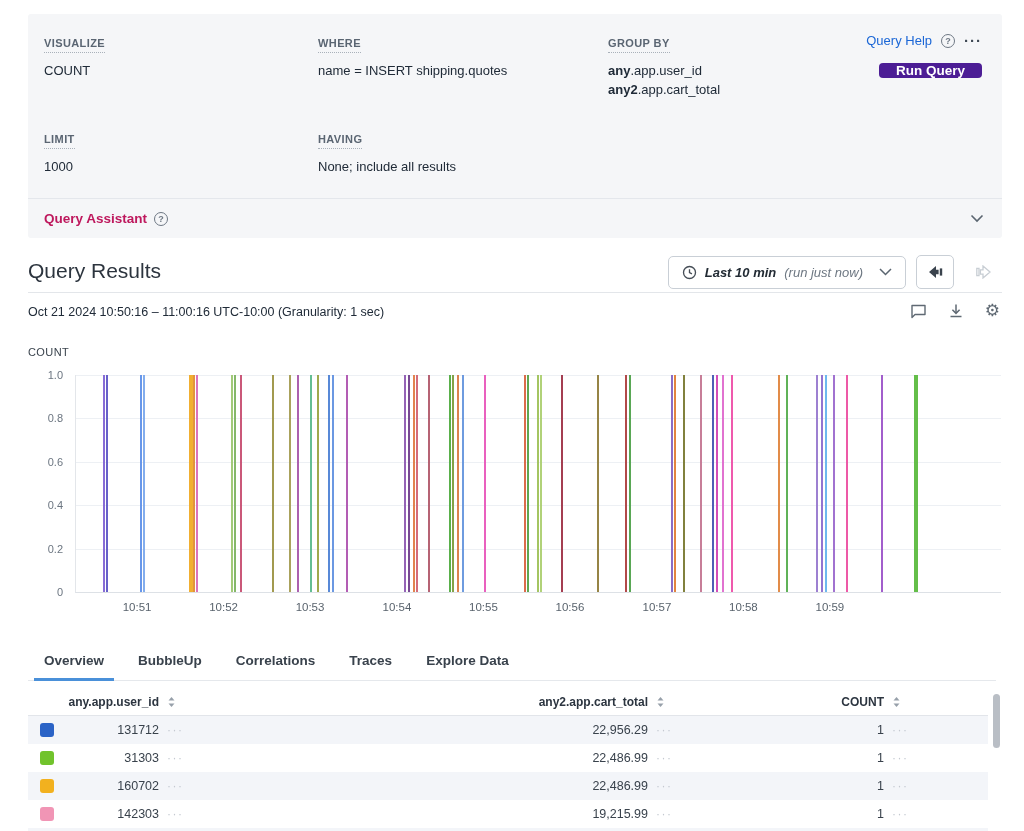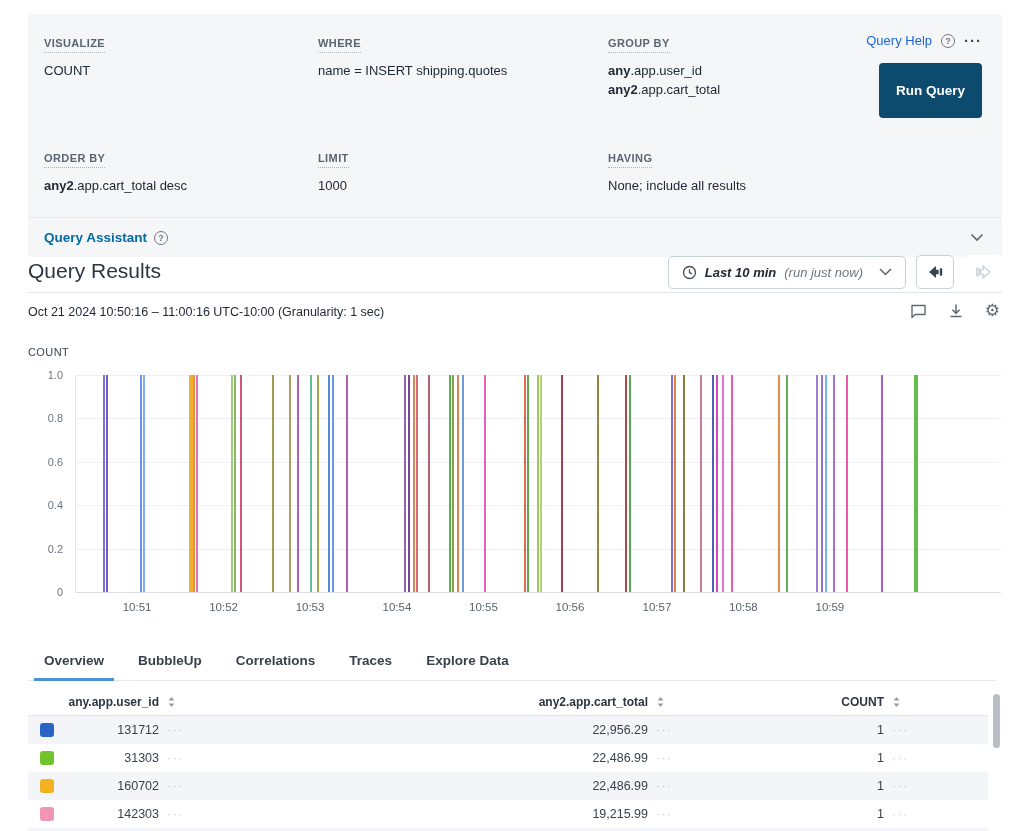--- a/index.html
+++ b/index.html
@@ -10,23 +10,23 @@
   .query-panel { position:absolute; left:28px; right:22px; top:14px; background:#f5f6f8; border-radius:3px; }
   .panel-grid { display:grid; grid-template-columns:274px 290px 252px 1fr; grid-row-gap:30px; padding:19px 14px 22px 16px; }
   .qb-section .section-label { display:inline-block; font-size:11px; font-weight:700; letter-spacing:.4px; color:#5a6572; border-bottom:1px dotted #a9b1ba; padding-bottom:3px; margin-bottom:8px; }
   .clause { font-size:13px; color:#202b38; line-height:19px; }
   .clause b { font-weight:700; }
   .qb-actions { text-align:right; padding-right:6px; }
   .query-help-row { display:flex; align-items:center; justify-content:flex-end; gap:9px; }
   .query-help-link { color:#1a66d6; font-size:13px; cursor:pointer; }
   .help-circle { display:inline-flex; align-items:center; justify-content:center; width:14px; height:14px; border:1.2px solid #6e7884; border-radius:50%; font-size:9px; font-weight:700; color:#6e7884; }
   .ellipsis-menu { color:#3e4854; font-size:15px; font-weight:700; letter-spacing:1px; cursor:pointer; line-height:10px; }
-  .run-btn { margin-top:15px; background:#0c4a6e; color:#fff; border:none; border-radius:4px; font-family:inherit; font-size:13.5px; font-weight:700; padding:20px 17px; cursor:pointer; }
+  .run-btn { margin-top:15px; background:#4c1d95; color:#fff; border:none; border-radius:4px; font-family:inherit; font-size:13.5px; font-weight:700; padding:0 17px; cursor:pointer; }
   .assistant-row { display:flex; align-items:center; height:40px; border-top:1px solid #e4e7ec; padding:0 18px 0 16px; }
-  .assistant-label { font-size:13.5px; font-weight:700; color:#0369a1; margin-right:7px; }
+  .assistant-label { font-size:13.5px; font-weight:700; color:#be185d; margin-right:7px; }
   .assistant-chevron { margin-left:auto; }
 
   
   .results-title { position:absolute; left:28px; top:259px; font-size:21px; font-weight:400; color:#2c343e; }
   .hr1 { position:absolute; left:28px; right:22px; top:292px; border-top:1px solid #e3e6ea; }
   .time-controls { position:absolute; right:22px; top:255px; display:flex; align-items:center; gap:10px;font-style:italic; }
   .time-select { display:flex; align-items:center; gap:8px; height:33px; background:#fff; border:1px solid #c9cfd6; border-radius:5px; padding:0 13px; cursor:pointer; }
   .time-select .trange { font-size:13px; font-weight:700; color:#222b34; }
   .time-select .tnote { font-size:13px; color:#6d7782; }
   .time-select .tchev { margin-left:8px; }
@@ -86,21 +86,20 @@
 
       <div class="qb-actions">
         <div class="query-help-row">
           <span class="query-help-link">Query Help</span>
           <span class="help-circle">?</span>
           <span class="ellipsis-menu">···</span>
         </div>
         <button class="run-btn">Run Query</button>
       </div>
 
-      <div class="qb-section"><span class="section-label">ORDER BY</span><div class="clause"><b>any2</b>.app.cart_total desc</div></div>
       <div class="qb-section"><span class="section-label">LIMIT</span><div class="clause">1000</div></div>
       <div class="qb-section"><span class="section-label">HAVING</span><div class="clause">None; include all results</div></div>
     </div>
 
     <div class="assistant-row">
       <span class="assistant-label">Query Assistant</span>
       <span class="help-circle">?</span>
       <span class="assistant-chevron">
         <svg width="14" height="9" viewBox="0 0 14 9">
             <polyline points="1.5,1.5 7,7 12.5,1.5" fill="none" stroke="#5a6570" stroke-width="1.6"></polyline>

